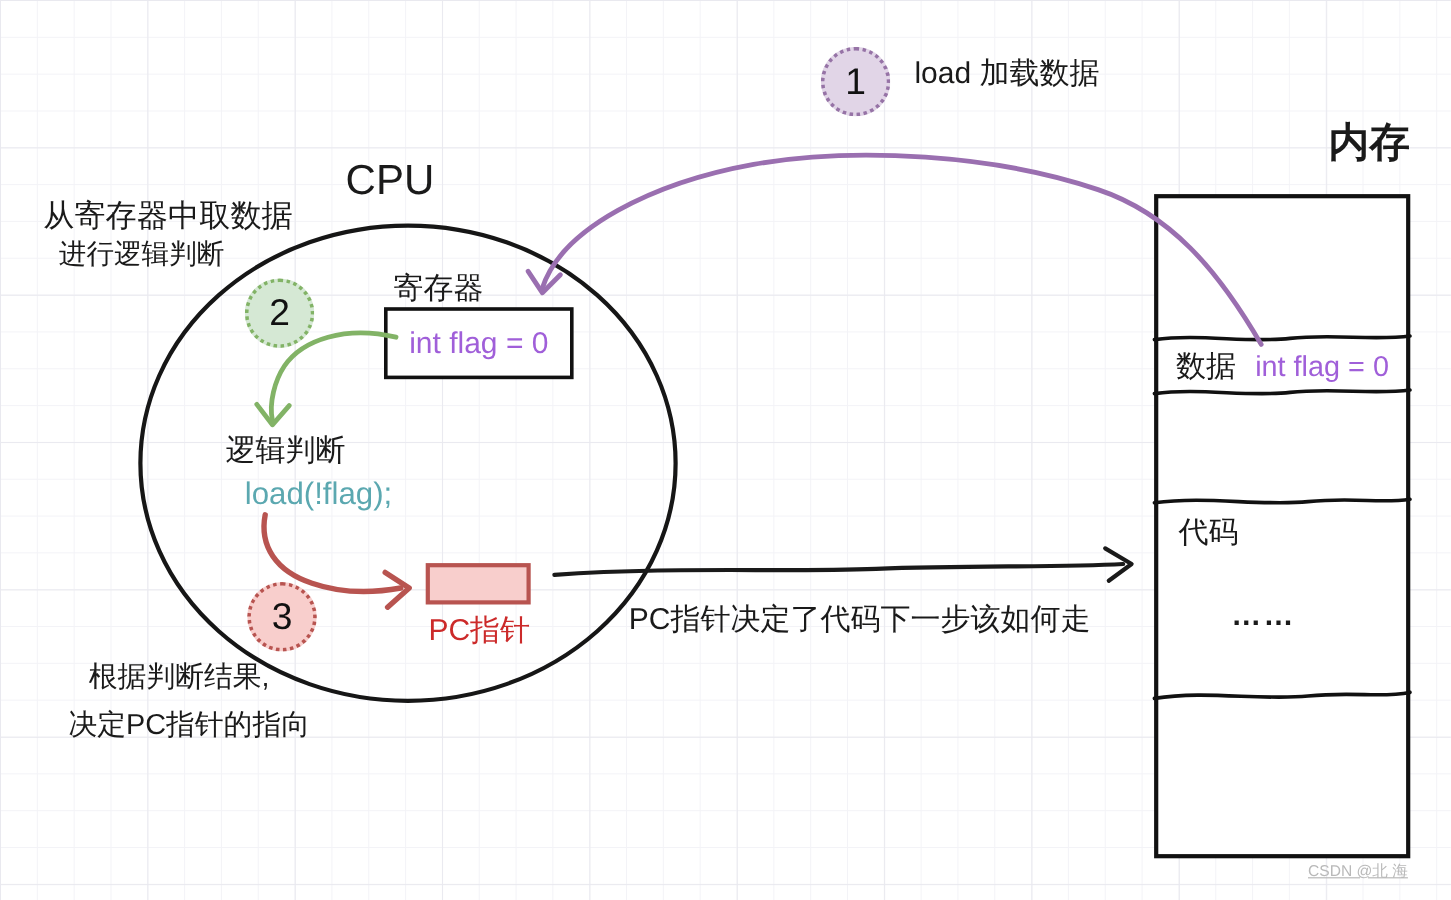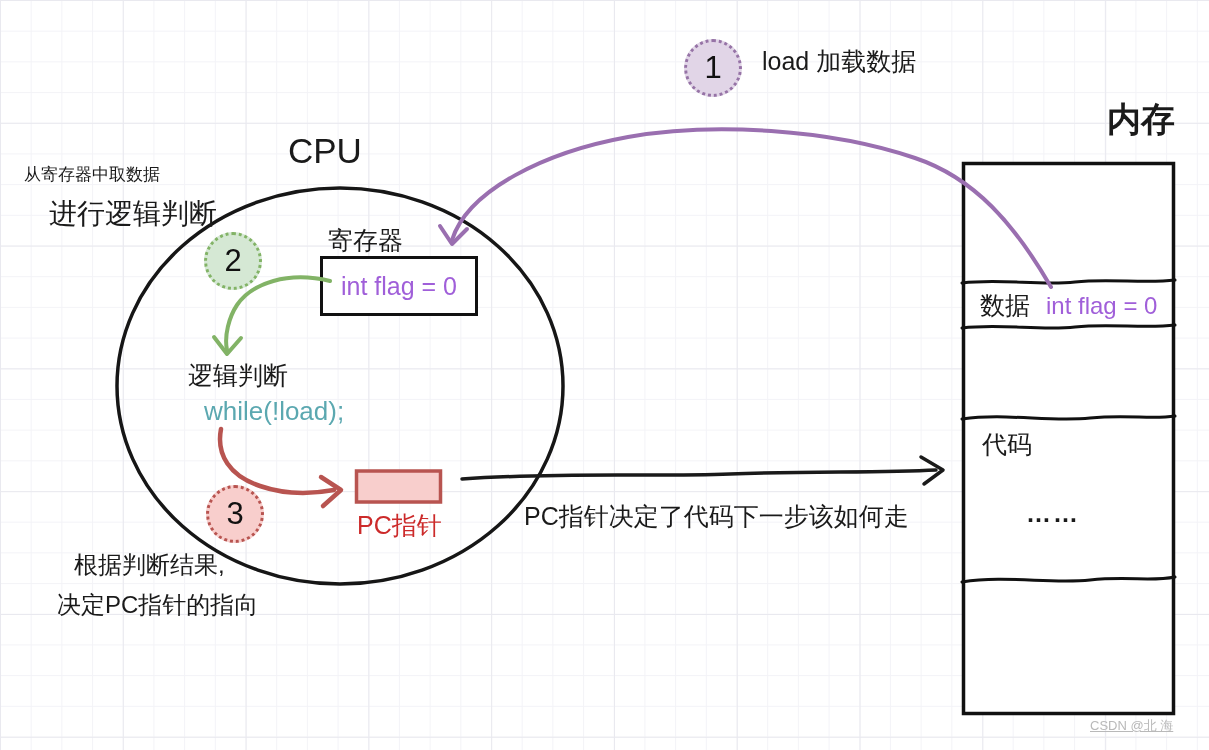--- a/index.html
+++ b/index.html
@@ -25,22 +25,22 @@
     font-size:31px;color:#111;
   }
   #badge-1{left:684px;top:39px;background:#e1d5e7;border:3px dotted #9673a6;}
   #badge-2{left:204px;top:232px;background:#d5e8d4;border:3px dotted #82b366;}
   #badge-3{left:206px;top:485px;background:#f8cecc;border:3px dotted #b85450;}
 
   #load-label{left:762px;top:47px;font-size:25px;}
   #cpu-title{left:288px;top:131px;font-size:35px;font-weight:500;}
   #mem-title{left:962px;top:100px;width:213px;text-align:right;font-size:34px;font-weight:600;}
 
-  #note-top-1{left:24px;top:165px;font-size:17px;text-align:center;}
-  #note-top-2{left:49px;top:198px;font-size:28px;}
+  #note-top-1{left:36px;top:165px;font-size:26px;text-align:center;}
+  #note-top-2{left:49px;top:198px;font-size:23px;}
   #note-bottom-1{left:74px;top:551px;font-size:24px;}
   #note-bottom-2{left:57px;top:591px;font-size:24px;}
 
   #reg-label{left:328px;top:226px;font-size:25px;}
   #reg-value{left:321px;top:258px;width:156px;height:56px;line-height:56px;
              text-align:center;font-size:25px;color:#a05fd9;}
   #logic-label{left:152px;top:361px;font-size:25px;margin-left:36px;}
   #while-code{left:204px;top:397px;font-size:26px;color:#5ba8b0;}
   #pc-label{left:357px;top:511px;font-size:25px;color:#cc2a2a;}
   #caption{left:524px;top:502px;font-size:25px;}
@@ -98,21 +98,21 @@
   <div class="abs" id="load-label">load 加载数据</div>
   <div class="abs" id="cpu-title">CPU</div>
   <div class="abs" id="mem-title">内存</div>
 
   <div class="abs" id="note-top-1">从寄存器中取数据</div>
   <div class="abs" id="note-top-2">进行逻辑判断</div>
 
   <div class="abs" id="reg-label">寄存器</div>
   <div class="abs" id="reg-value">int flag = 0</div>
   <div class="abs" id="logic-label">逻辑判断</div>
-  <div class="abs" id="while-code">while(!load);</div>
+  <div class="abs" id="while-code">load(!flag);</div>
   <div class="abs" id="pc-label">PC指针</div>
   <div class="abs" id="caption">PC指针决定了代码下一步该如何走</div>
 
   <div class="abs" id="note-bottom-1">根据判断结果,</div>
   <div class="abs" id="note-bottom-2">决定PC指针的指向</div>
 
   <div class="abs" id="mem-data-label">数据</div>
   <div class="abs" id="mem-data-value">int flag = 0</div>
   <div class="abs" id="mem-code-label">代码</div>
   <div class="abs" id="mem-ellipsis">……</div>

